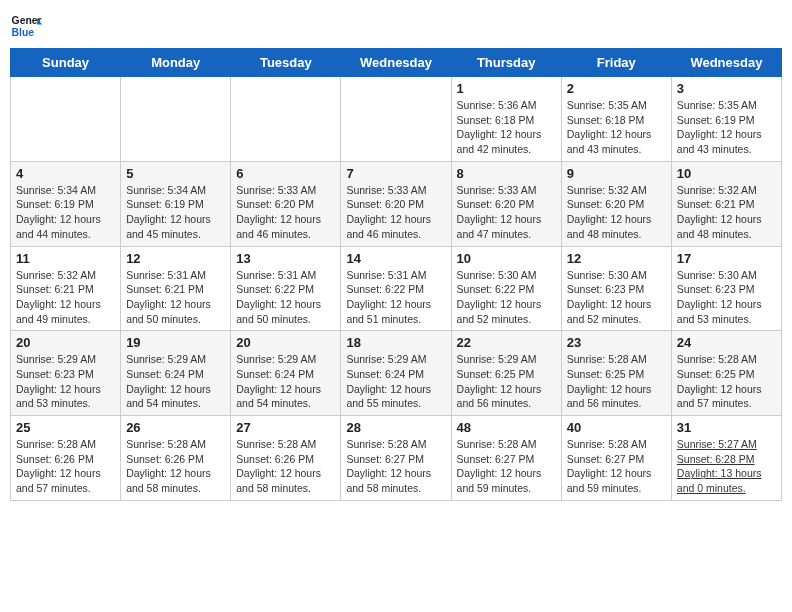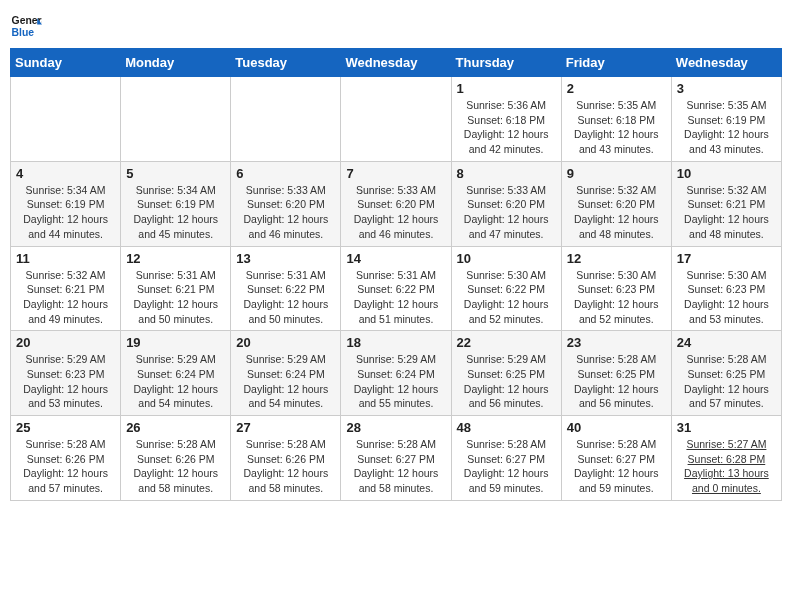--- a/index.html
+++ b/index.html
@@ -42,21 +42,21 @@
       width: 100%;
       border-collapse: collapse;
       border: 1px solid #ccc;
     }
     .calendar th {
       background: #1565c0;
       color: #fff;
       font-size: 13px;
       font-weight: bold;
       padding: 6px 4px;
-      text-align: left;
+      text-align: center;
       border: 1px solid #1565c0;
     }
     .calendar td {
       vertical-align: top;
       border: 1px solid #ccc;
       padding: 4px 5px;
       width: 108px;
       min-height: 80px;
       font-size: 10.5px;
       color: #222;
@@ -68,21 +68,20 @@
     .day-number {
       font-weight: bold;
       font-size: 13px;
       display: block;
       margin-bottom: 2px;
     }
     .day-info {
       font-size: 10.5px;
       line-height: 1.4;
       color: #333;
-      text-align: center;
     }
     .empty {
       background: #fff !important;
     }
   </style>
 </head>
 <body>
 
 <div class="header">
   <div class="logo">

